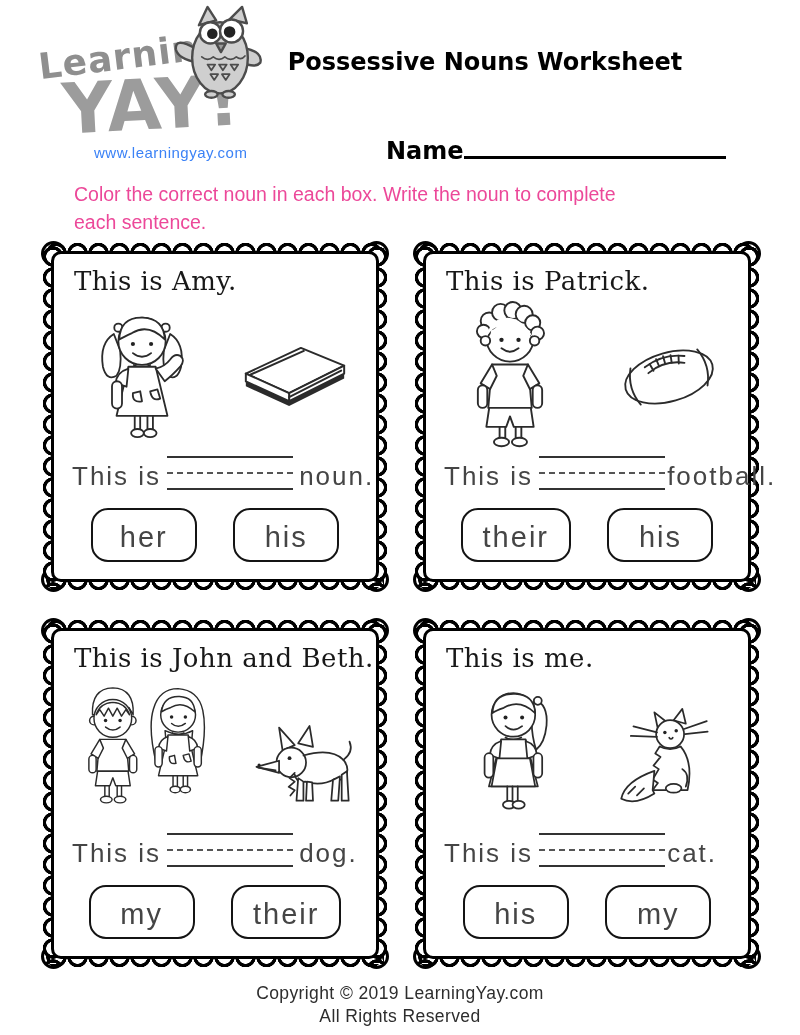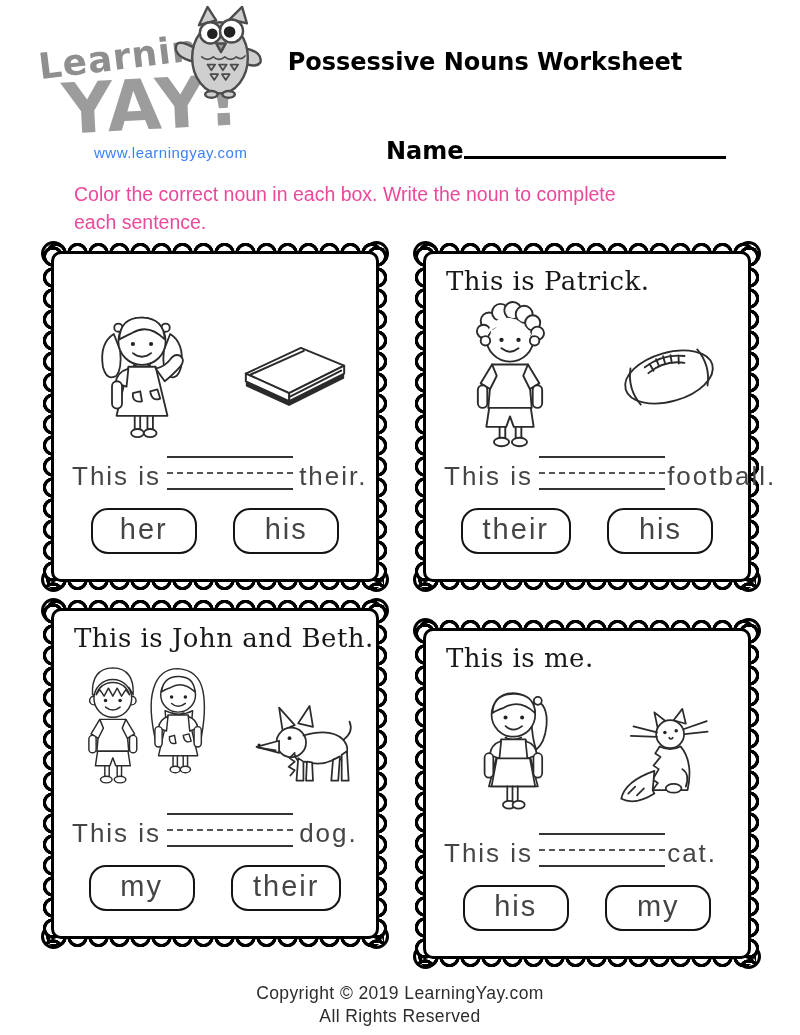--- a/index.html
+++ b/index.html
@@ -15,21 +15,21 @@
   
   .title{position:absolute;left:285px;top:48px;width:400px;text-align:center;font-family:"DejaVu Sans",sans-serif;font-weight:bold;font-size:24px;color:#000;}
   .name-row{position:absolute;left:386px;top:130px;font-family:"DejaVu Sans",sans-serif;font-weight:bold;font-size:24px;color:#000;white-space:nowrap;}
   .name-line{display:inline-block;width:262px;height:26px;border-bottom:3px solid #000;vertical-align:baseline;}
 
   .instructions{position:absolute;left:74px;top:180px;width:680px;font-size:19.5px;line-height:28px;color:#ec4899;}
 
   
   .card{position:absolute;width:350px;height:353px;}
   #card1{left:40px;top:240px;} #card2{left:412px;top:240px;}
-  #card3{left:40px;top:597px;text-decoration:underline;} #card4{left:412px;top:617px;}
+  #card3{left:40px;top:617px;text-decoration:underline;} #card4{left:412px;top:617px;}
 
   .sc-h{position:absolute;left:6px;right:6px;height:26px;background-image:radial-gradient(circle at 10.5px 13px,#fff 0 6.5px,#000 7px 10px,rgba(0,0,0,0) 10.5px);background-size:21px 26px;background-repeat:repeat-x;}
   .sc-top{top:0;} .sc-bot{bottom:0;}
   .sc-v{position:absolute;top:6px;bottom:6px;width:26px;background-image:radial-gradient(circle at 13px 10.5px,#fff 0 6.5px,#000 7px 10px,rgba(0,0,0,0) 10.5px);background-size:26px 21px;background-repeat:repeat-y;}
   .sc-left{left:0;} .sc-right{right:0;}
   .sc-c{position:absolute;width:19px;height:19px;border:3px solid #000;border-radius:50%;background:#fff;}
   .c-tl{top:1px;left:1px;} .c-tr{top:1px;right:1px;} .c-bl{bottom:1px;left:1px;} .c-br{bottom:1px;right:1px;}
 
   .card-inner{position:absolute;inset:11px;background:#fff;border:3.5px solid #000;border-radius:10px;}
   .card-heading{position:absolute;left:20px;top:12px;font-family:"DejaVu Serif",serif;font-size:26px;letter-spacing:.5px;color:#181818;white-space:nowrap;}
@@ -40,21 +40,21 @@
   .hand{font-weight:300;letter-spacing:2px;color:#454545;}
   .sentence{position:absolute;left:18px;top:202px;right:4px;font-size:26px;white-space:nowrap;}
   .write-blank{display:inline-block;width:126px;height:36px;position:relative;margin:0 6px;vertical-align:-7px;}
   .wl{position:absolute;left:0;right:0;height:0;}
   .wl-top{top:0;border-top:2px solid #333;}
   .wl-mid{top:16px;border-top:2px dashed #555;}
   .wl-bot{top:32px;border-top:2px solid #333;}
   .tight{margin-left:-4px;}
 
   .options{position:absolute;left:0;right:0;top:254px;text-align:center;}
-  .pill{display:inline-block;margin:0 16px;min-width:62px;padding:3px 20px 6px;border:2.5px solid #141414;border-radius:17px;font-size:29px;text-align:center;background:#fff;}
+  .pill{display:inline-block;margin:0 16px;min-width:62px;padding:11px 20px 6px;border:2.5px solid #141414;border-radius:17px;font-size:29px;text-align:center;background:#fff;}
 
   
   .footer{position:absolute;left:0;right:0;top:982px;text-align:center;font-size:17.5px;line-height:23px;color:#2d2d2d;letter-spacing:.4px;}
 
   svg .ln{fill:none;stroke:#2b2b2b;stroke-width:2;stroke-linecap:round;stroke-linejoin:round;}
   svg .sh{fill:#fff;stroke:#2b2b2b;stroke-width:2;stroke-linecap:round;stroke-linejoin:round;}
 </style>
 </head>
 <body>
 
@@ -102,20 +102,21 @@
 <div class="card" id="card1">
   <div class="sc-c c-tl"></div>
     <div class="sc-c c-tr"></div>
     <div class="sc-c c-bl"></div>
     <div class="sc-c c-br"></div>
   <div class="sc-h sc-top"></div>
   <div class="sc-h sc-bot"></div>
     <div class="sc-v sc-left"></div>
     <div class="sc-v sc-right"></div>
   <div class="card-inner">
+    <div class="card-heading">This is Amy.</div>
     <div class="art-person" style="left:38px;top:46px;">
       <svg width="100" height="148" viewBox="0 0 110 152">
         <path class="sh" d="M24 32 Q8 42 12 68 Q16 84 27 78 Q33 70 31 50 Z"></path>
         <path class="sh" d="M86 32 Q102 42 98 68 Q94 84 83 78 Q77 70 79 50 Z"></path>
         <circle class="sh" cx="29" cy="25" r="4.5"></circle>
           <circle class="sh" cx="81" cy="25" r="4.5"></circle>
         <circle class="sh" cx="55" cy="40" r="26"></circle>
         <path class="sh" d="M30 38 Q31 13 56 14 Q79 15 80 38 Q62 20 44 31 Q35 35 30 38 Z"></path>
         <circle cx="45" cy="43" r="2.3" fill="#222"></circle>
           <circle cx="65" cy="43" r="2.3" fill="#222"></circle>
@@ -135,21 +136,21 @@
     <div class="art-object" style="right:22px;top:84px;">
       <svg width="118" height="74" viewBox="0 0 120 75">
         <path d="M54 64 L110 36 L110 41 L54 69 L10 49 L10 44 Z" fill="#2b2b2b" stroke="none"></path>
         <path class="sh" d="M10 36 L66 10 L110 28 L54 56 Z"></path>
         <path class="sh" d="M54 56 L110 28 L110 36 L54 64 Z"></path>
         <path class="sh" d="M10 36 L10 44 L54 64 L54 56 Z"></path>
         <path class="ln" d="M15 37 L69 13"></path>
         <path class="ln" d="M54 60 L107 33" stroke-width="1.3"></path>
       </svg>
     </div>
-    <div class="sentence hand"><span>This is</span><span class="write-blank"><span class="wl wl-top"></span><span class="wl wl-mid"></span><span class="wl wl-bot"></span></span><span>their.</span></div>
+    <div class="sentence hand"><span>This is</span><span class="write-blank"><span class="wl wl-top"></span><span class="wl wl-mid"></span><span class="wl wl-bot"></span></span><span>noun.</span></div>
     <div class="options">
       <span class="pill hand">her</span>
       <span class="pill hand">his</span>
     </div>
   </div>
 </div>
 
 <div class="card" id="card2">
   <div class="sc-c c-tl"></div>
     <div class="sc-c c-tr"></div>

